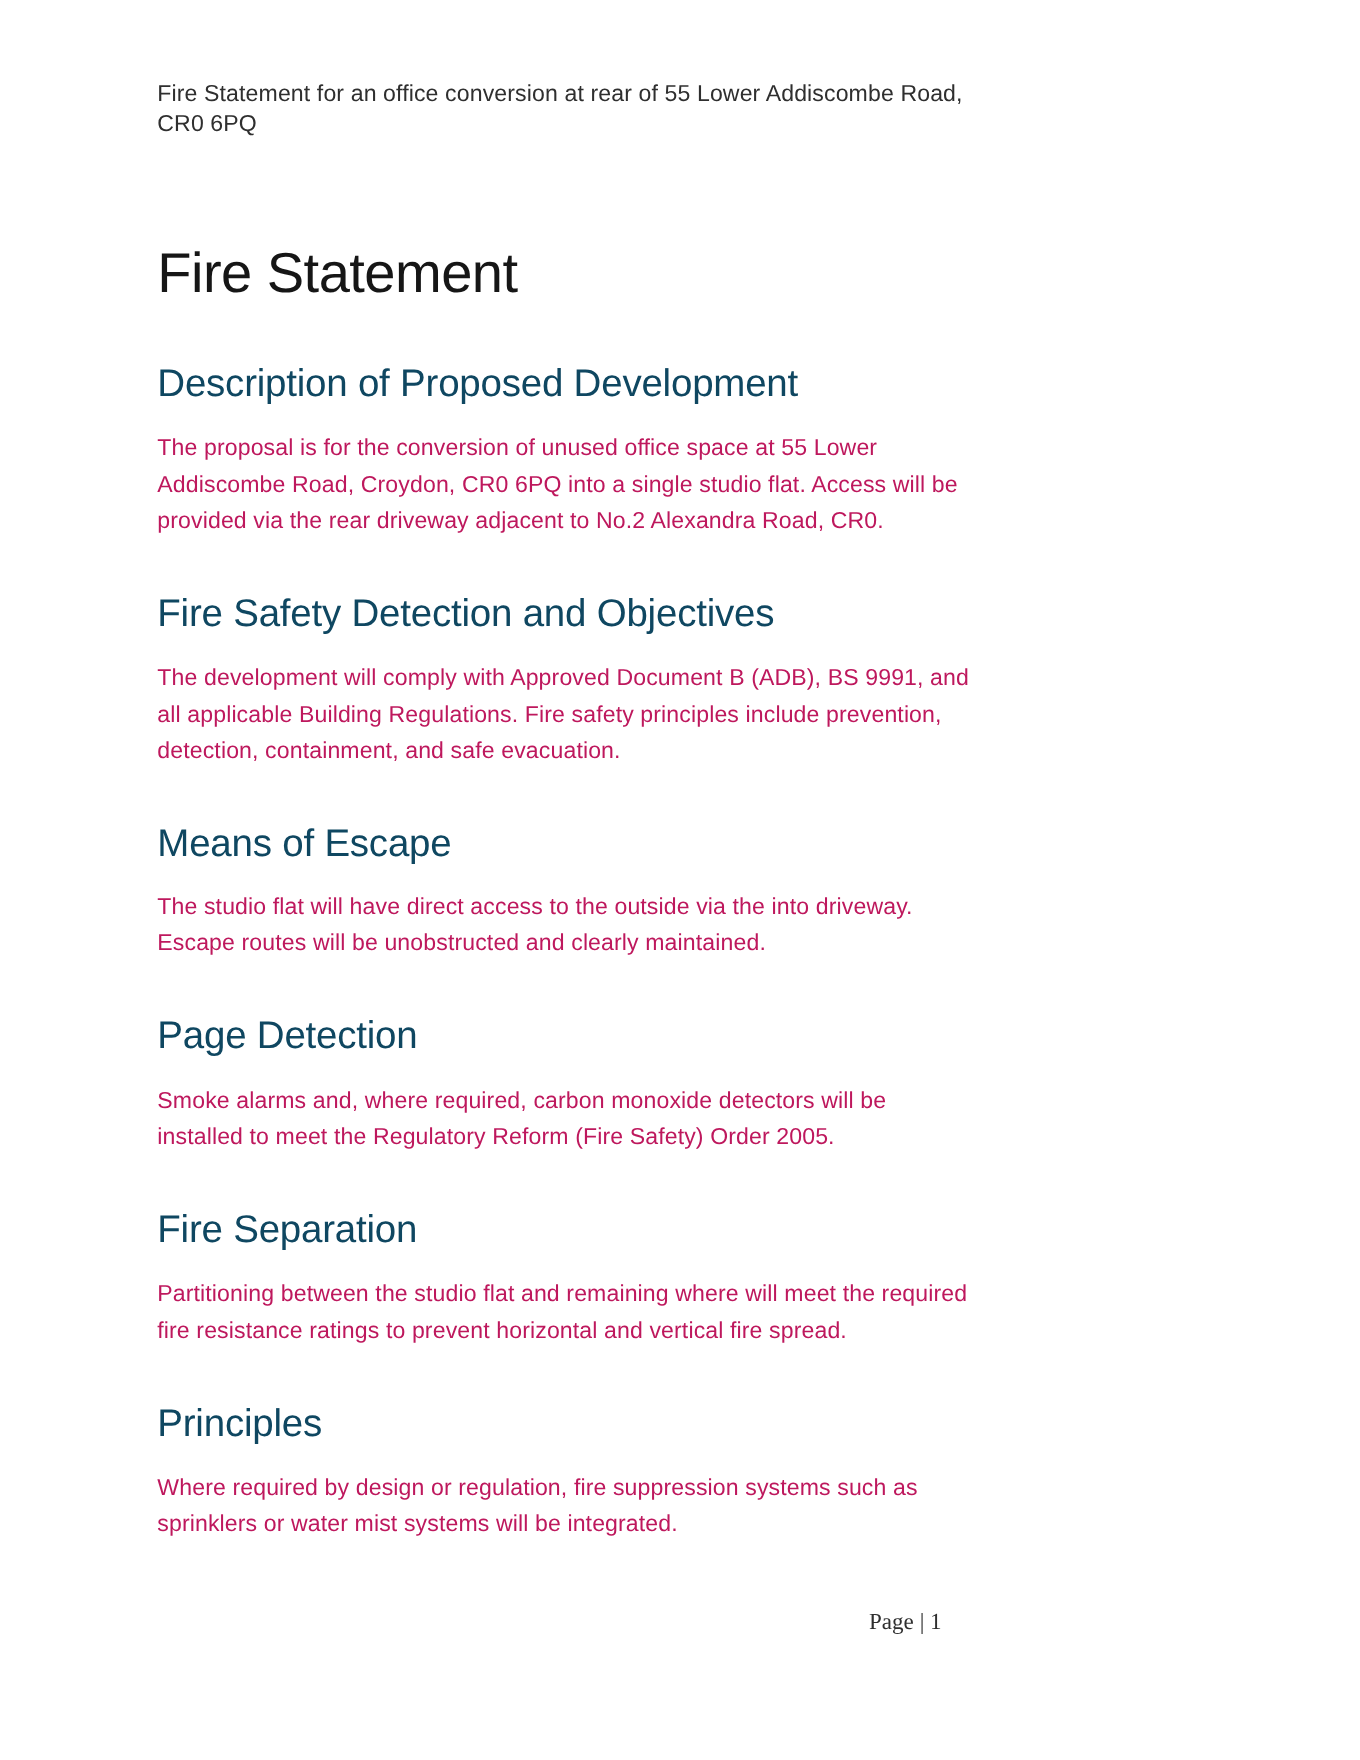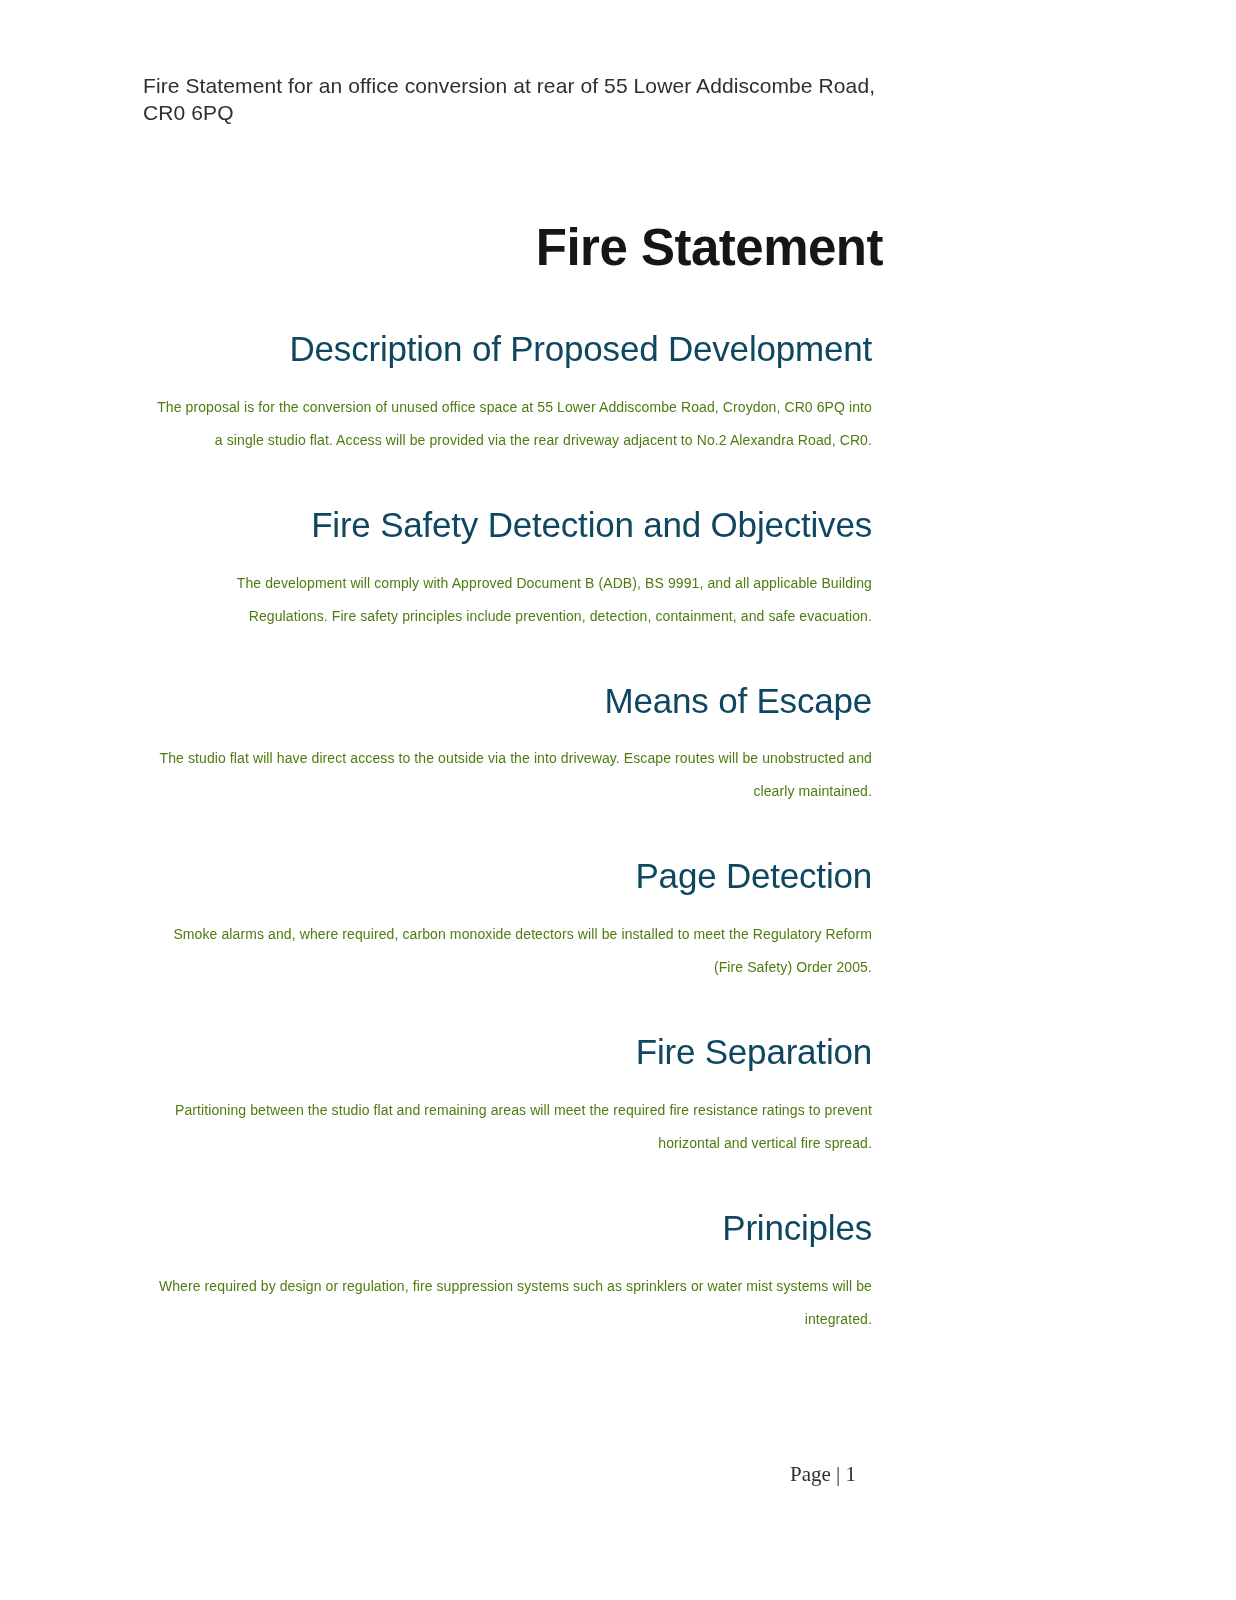--- a/index.html
+++ b/index.html
@@ -24,44 +24,44 @@
     overflow: hidden;
   }
   .doc-header {
     font-size: 21px;
     line-height: 1.3;
     color: #2f2f2f;
     letter-spacing: 0.1px;
   }
   .doc-title {
     margin: 92px 0 0 0;
-    text-align: right;
+    text-align: left;
     font-size: 51px;
-    font-weight: 700;
+    font-weight: 400;
     letter-spacing: -0.5px;
     color: #161616;
     line-height: 1.15;
   }
-  .doc-section { margin: 11px; text-align: right; }
+  .doc-section { margin: 0; }
   .section-heading {
     margin: 46px 0 20px 0;
     font-size: 35px;
     font-weight: 400;
     letter-spacing: -0.2px;
     color: #0F4761;
     line-height: 1.25;
   }
   .doc-section:first-of-type .section-heading {
     margin-top: 50px;
   }
   .section-body {
     margin: 0;
-    font-size: 14px;
+    font-size: 21px;
     line-height: 33px;
-    color: #4d7c0f;
+    color: #be185d;
     letter-spacing: 0.1px;
     max-width: 955px;
   }
   .doc-footer {
     position: absolute;
     top: 1462px;
     right: 168px;
     font-size: 21px;
     color: #2f2f2f;
     font-family: Liberation Serif, serif;
@@ -91,21 +91,21 @@
     <p class="section-body">The studio flat will have direct access to the outside via the into driveway. Escape routes will be unobstructed and clearly maintained.</p>
   </section>
 
   <section class="doc-section">
     <h2 class="section-heading">Page Detection</h2>
     <p class="section-body">Smoke alarms and, where required, carbon monoxide detectors will be installed to meet the Regulatory Reform (Fire Safety) Order 2005.</p>
   </section>
 
   <section class="doc-section">
     <h2 class="section-heading">Fire Separation</h2>
-    <p class="section-body">Partitioning between the studio flat and remaining areas will meet the required fire resistance ratings to prevent horizontal and vertical fire spread.</p>
+    <p class="section-body">Partitioning between the studio flat and remaining where will meet the required fire resistance ratings to prevent horizontal and vertical fire spread.</p>
   </section>
 
   <section class="doc-section">
     <h2 class="section-heading">Principles</h2>
     <p class="section-body">Where required by design or regulation, fire suppression systems such as sprinklers or water mist systems will be integrated.</p>
   </section>
 
   <div class="doc-footer">Page | 1</div>
 
 </div>

